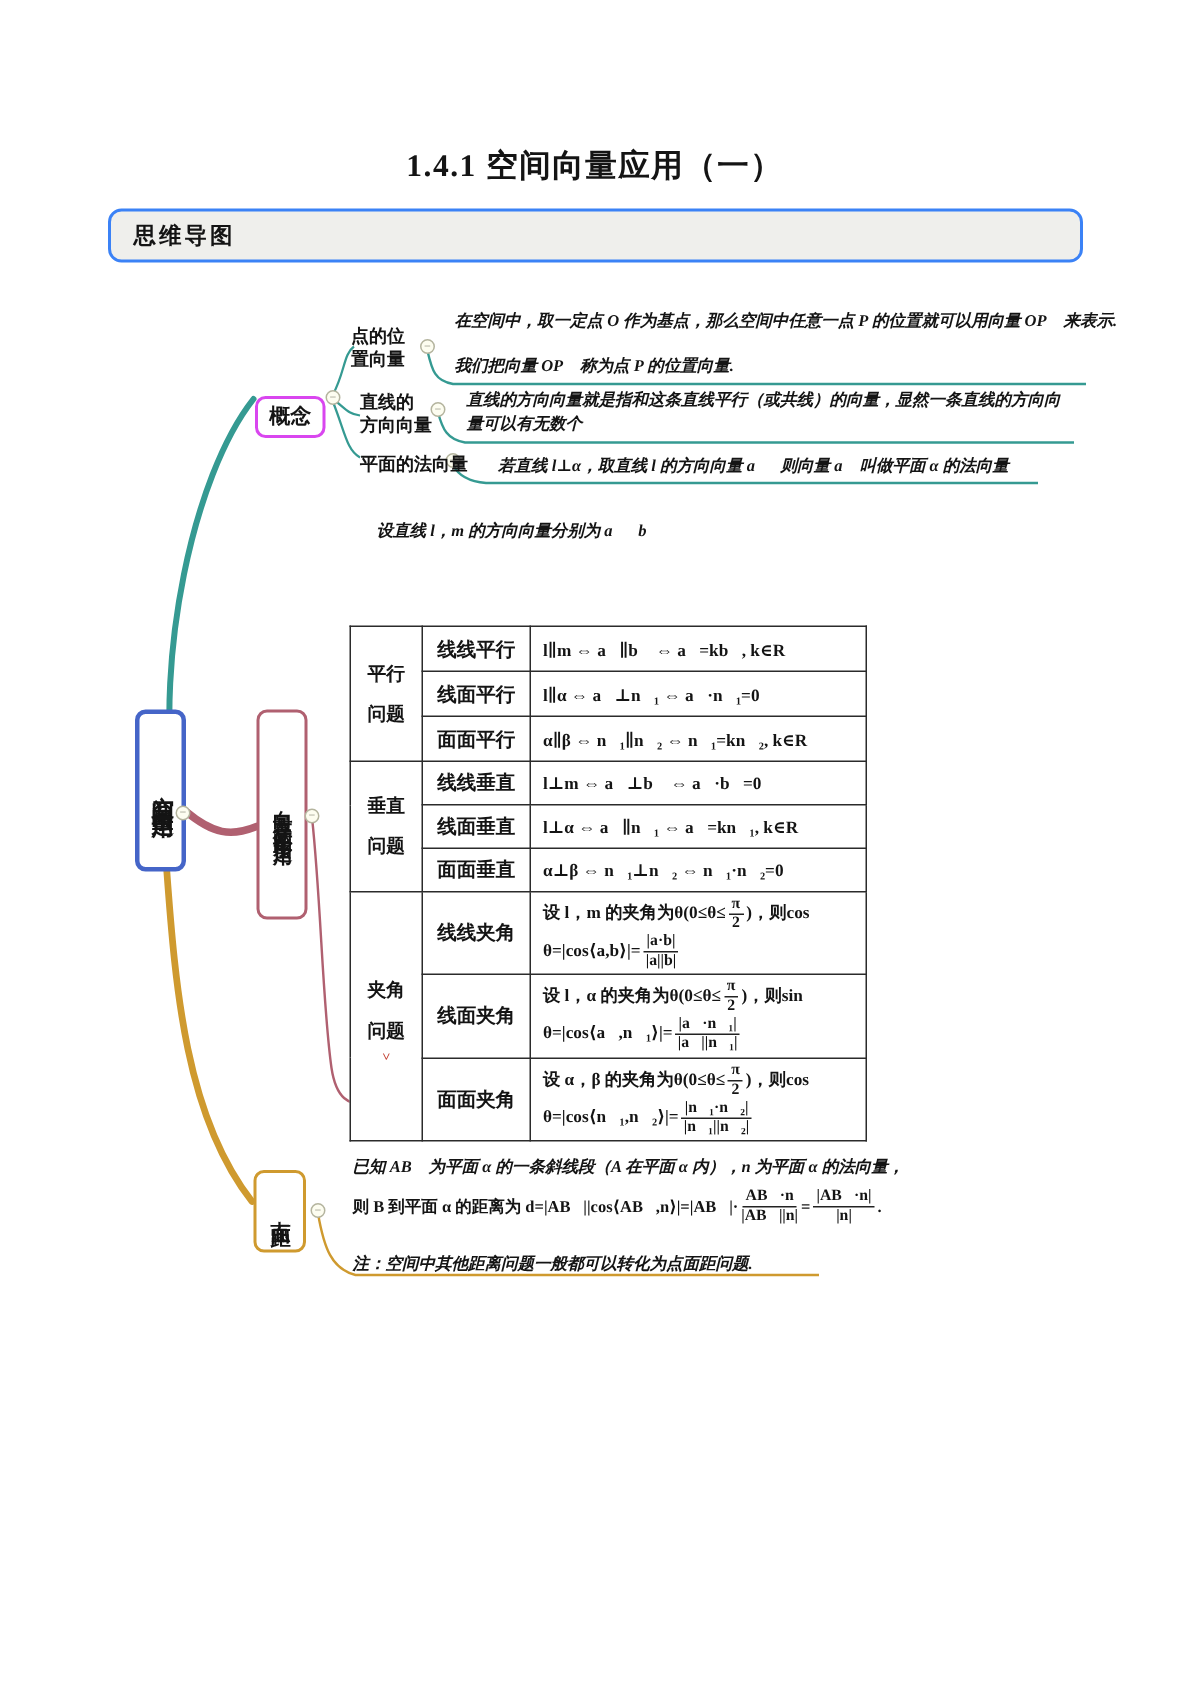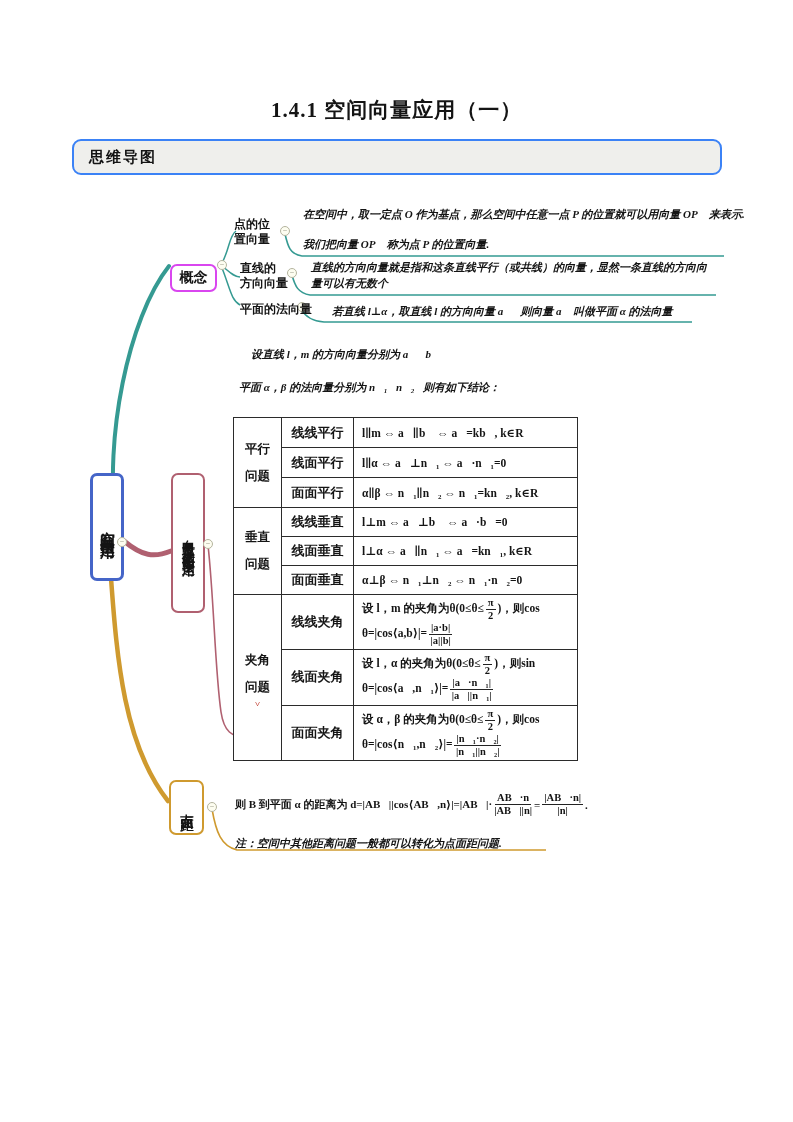--- a/index.html
+++ b/index.html
@@ -105,21 +105,20 @@
   <div class="abs branch-label" style="left:240px; top:261px;">直线的
 方向向量</div>
   <div class="abs branch-label" style="left:240px; top:302px;">平面的法向量</div>
 
   <div class="abs body-text" style="left:303px; top:207px;">在空间中，取一定点 O 作为基点，那么空间中任意一点 P 的位置就可以用向量 OP⃗ 来表示.</div>
   <div class="abs body-text" style="left:303px; top:237px;">我们把向量 OP⃗ 称为点 P 的位置向量.</div>
   <div class="abs body-text wrap" style="left:311px; top:259px; width:398px; line-height:16px;">直线的方向向量就是指和这条直线平行（或共线）的向量，显然一条直线的方向向量可以有无数个</div>
   <div class="abs body-text" style="left:332px; top:304px;">若直线 l⊥α，取直线 l 的方向向量 a⃗，则向量 a⃗ 叫做平面 α 的法向量</div>
 
   <div class="abs body-text" style="left:251px; top:347px;">设直线 l，m 的方向向量分别为 a⃗，b⃗，</div>
-  <div class="abs body-text" style="left:239px; top:380px;">平面 α，β 的法向量分别为 n⃗₁，n⃗₂，则有如下结论：</div>
 
   <table class="abs mtable" style="left:233px; top:417px; width:344px;">
     <colgroup>
         <col style="width:48px">
         <col style="width:72px">
         <col style="width:224px">
       </colgroup>
     <tbody>
       <tr class="r30">
         <td class="gcell" rowspan="3">平行
@@ -177,20 +176,21 @@
               <span class="num">π</span>
               <span class="den">2</span>
             </span><span>)，则cos θ=|cos⟨n⃗₁,n⃗₂⟩|=</span><span class="frac">
               <span class="num">|n⃗₁·n⃗₂|</span>
               <span class="den">|n⃗₁||n⃗₂|</span>
             </span></td>
       </tr>
     </tbody>
   </table>
 
+  <div class="abs body-text" style="left:235px; top:771px;">已知 AB⃗ 为平面 α 的一条斜线段（A 在平面 α 内），n 为平面 α 的法向量，</div>
   <div class="abs" id="dist-line2" style="left:235px; top:792px;">
     <span>则 B 到平面 α 的距离为 d=|AB⃗||cos⟨AB⃗,n⟩|=|AB⃗|·</span>
       <span class="frac">
         <span class="num">AB⃗·n</span>
         <span class="den">|AB⃗||n|</span>
       </span>
       <span>=</span>
       <span class="frac">
         <span class="num">|AB⃗·n|</span>
         <span class="den">|n|</span>

